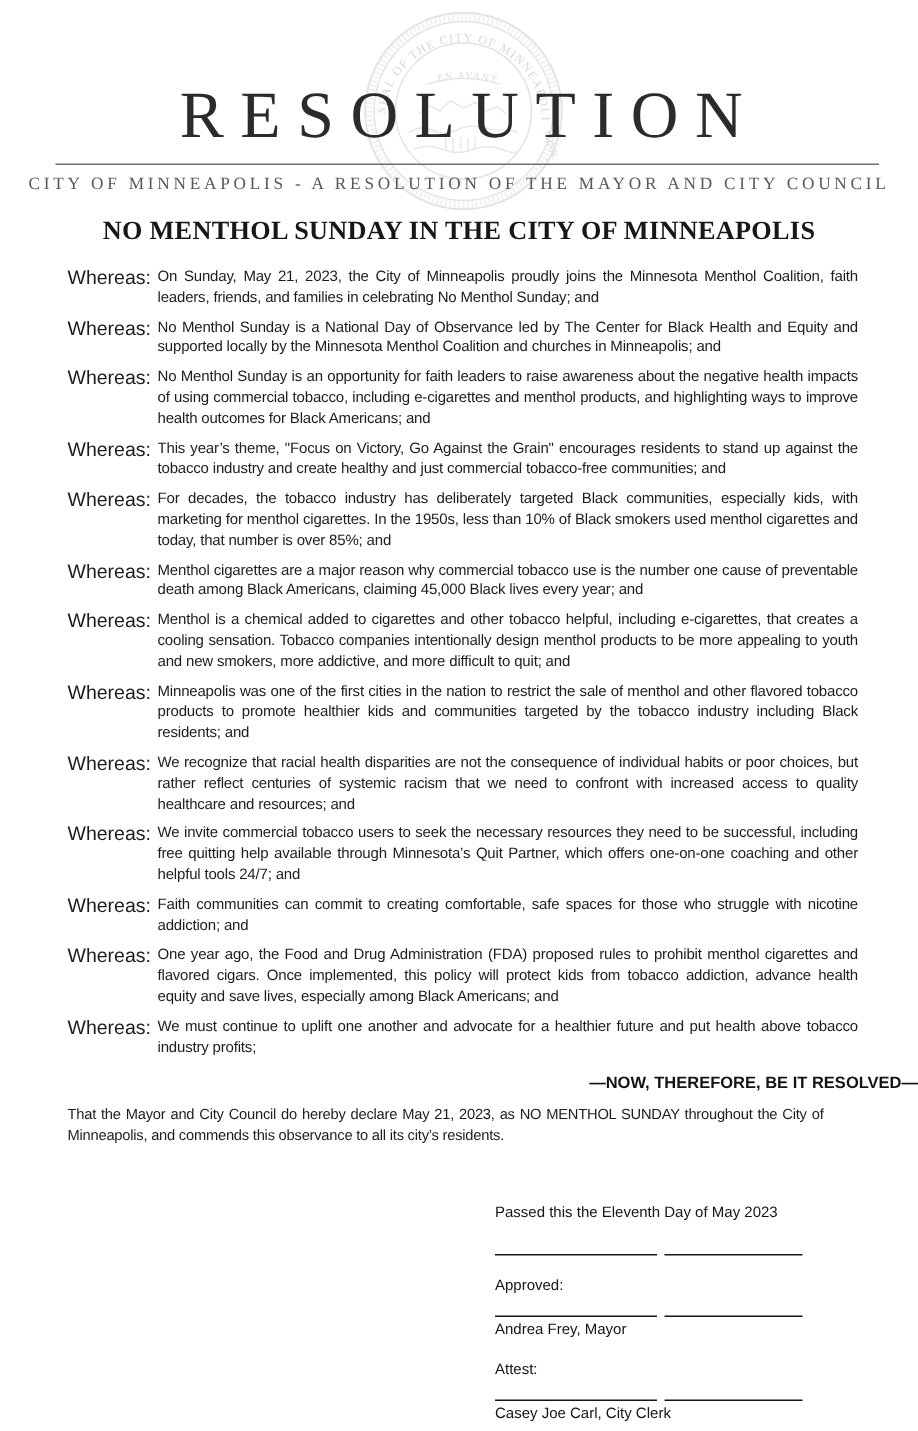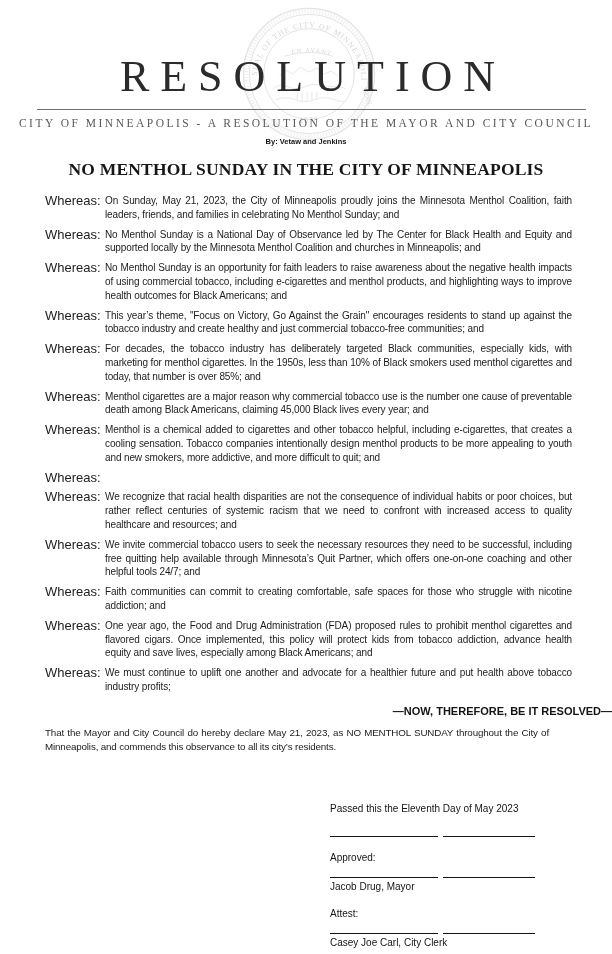--- a/index.html
+++ b/index.html
@@ -115,21 +115,20 @@
       <path d="M36 96 q10 -4 20 0 t20 0 t20 0 t12 0"></path>
     </g>
     <text x="124" y="84" font-family="Liberation Serif, serif" font-size="7" fill="#dadada" transform="rotate(72 124 84)">MINN.</text>
     <text x="70" y="120" text-anchor="middle" font-family="Liberation Serif, serif" font-size="7.5" letter-spacing="1" fill="#dadada">1878</text>
   </svg>
 
   <header class="doc-header">
     <div class="res-title">RESOLUTION</div>
     <div class="rule"></div>
     <div class="subtitle">CITY OF MINNEAPOLIS - A RESOLUTION OF THE MAYOR AND CITY COUNCIL</div>
-    <div class="byline">By: Vetaw and Jenkins</div>
   </header>
 
   <section class="decl-title">
     <div>NO MENTHOL SUNDAY IN THE CITY OF MINNEAPOLIS</div>
   </section>
 
   <section class="whereas-list">
     <div class="whereas-row">
       <div class="w-label">Whereas:</div>
       <div class="w-text">On Sunday, May 21, 2023, the City of Minneapolis proudly joins the Minnesota Menthol Coalition, faith leaders, friends, and families in celebrating No Menthol Sunday; and</div>
@@ -153,20 +152,21 @@
     <div class="whereas-row">
       <div class="w-label">Whereas:</div>
       <div class="w-text">Menthol cigarettes are a major reason why commercial tobacco use is the number one cause of preventable death among Black Americans, claiming 45,000 Black lives every year; and</div>
     </div>
     <div class="whereas-row">
       <div class="w-label">Whereas:</div>
       <div class="w-text">Menthol is a chemical added to cigarettes and other tobacco helpful, including e-cigarettes, that creates a cooling sensation. Tobacco companies intentionally design menthol products to be more appealing to youth and new smokers, more addictive, and more difficult to quit; and</div>
     </div>
     <div class="whereas-row">
       <div class="w-label">Whereas:</div>
+      <div class="w-text">Minneapolis was one of the first cities in the nation to restrict the sale of menthol and other flavored tobacco products to promote healthier kids and communities targeted by the tobacco industry including Black residents; and</div>
     </div>
     <div class="whereas-row">
       <div class="w-label">Whereas:</div>
       <div class="w-text">We recognize that racial health disparities are not the consequence of individual habits or poor choices, but rather reflect centuries of systemic racism that we need to confront with increased access to quality healthcare and resources; and</div>
     </div>
     <div class="whereas-row">
       <div class="w-label">Whereas:</div>
       <div class="w-text">We invite commercial tobacco users to seek the necessary resources they need to be successful, including free quitting help available through Minnesota’s Quit Partner, which offers one-on-one coaching and other helpful tools 24/7; and</div>
     </div>
     <div class="whereas-row">
@@ -195,21 +195,21 @@
         <span class="seg-b"></span>
       </div>
     </div>
 
     <div class="sig-group">
       <div class="sig-label">Approved:</div>
       <div class="sig-line">
         <span class="seg-a"></span>
         <span class="seg-b"></span>
       </div>
-      <div class="sig-name">Jacob Drug, Mayor</div>
+      <div class="sig-name">Andrea Frey, Mayor</div>
     </div>
 
     <div class="sig-group">
       <div class="sig-label">Attest:</div>
       <div class="sig-line">
         <span class="seg-a"></span>
         <span class="seg-b"></span>
       </div>
       <div class="sig-name">Casey Joe Carl, City Clerk</div>
     </div>

